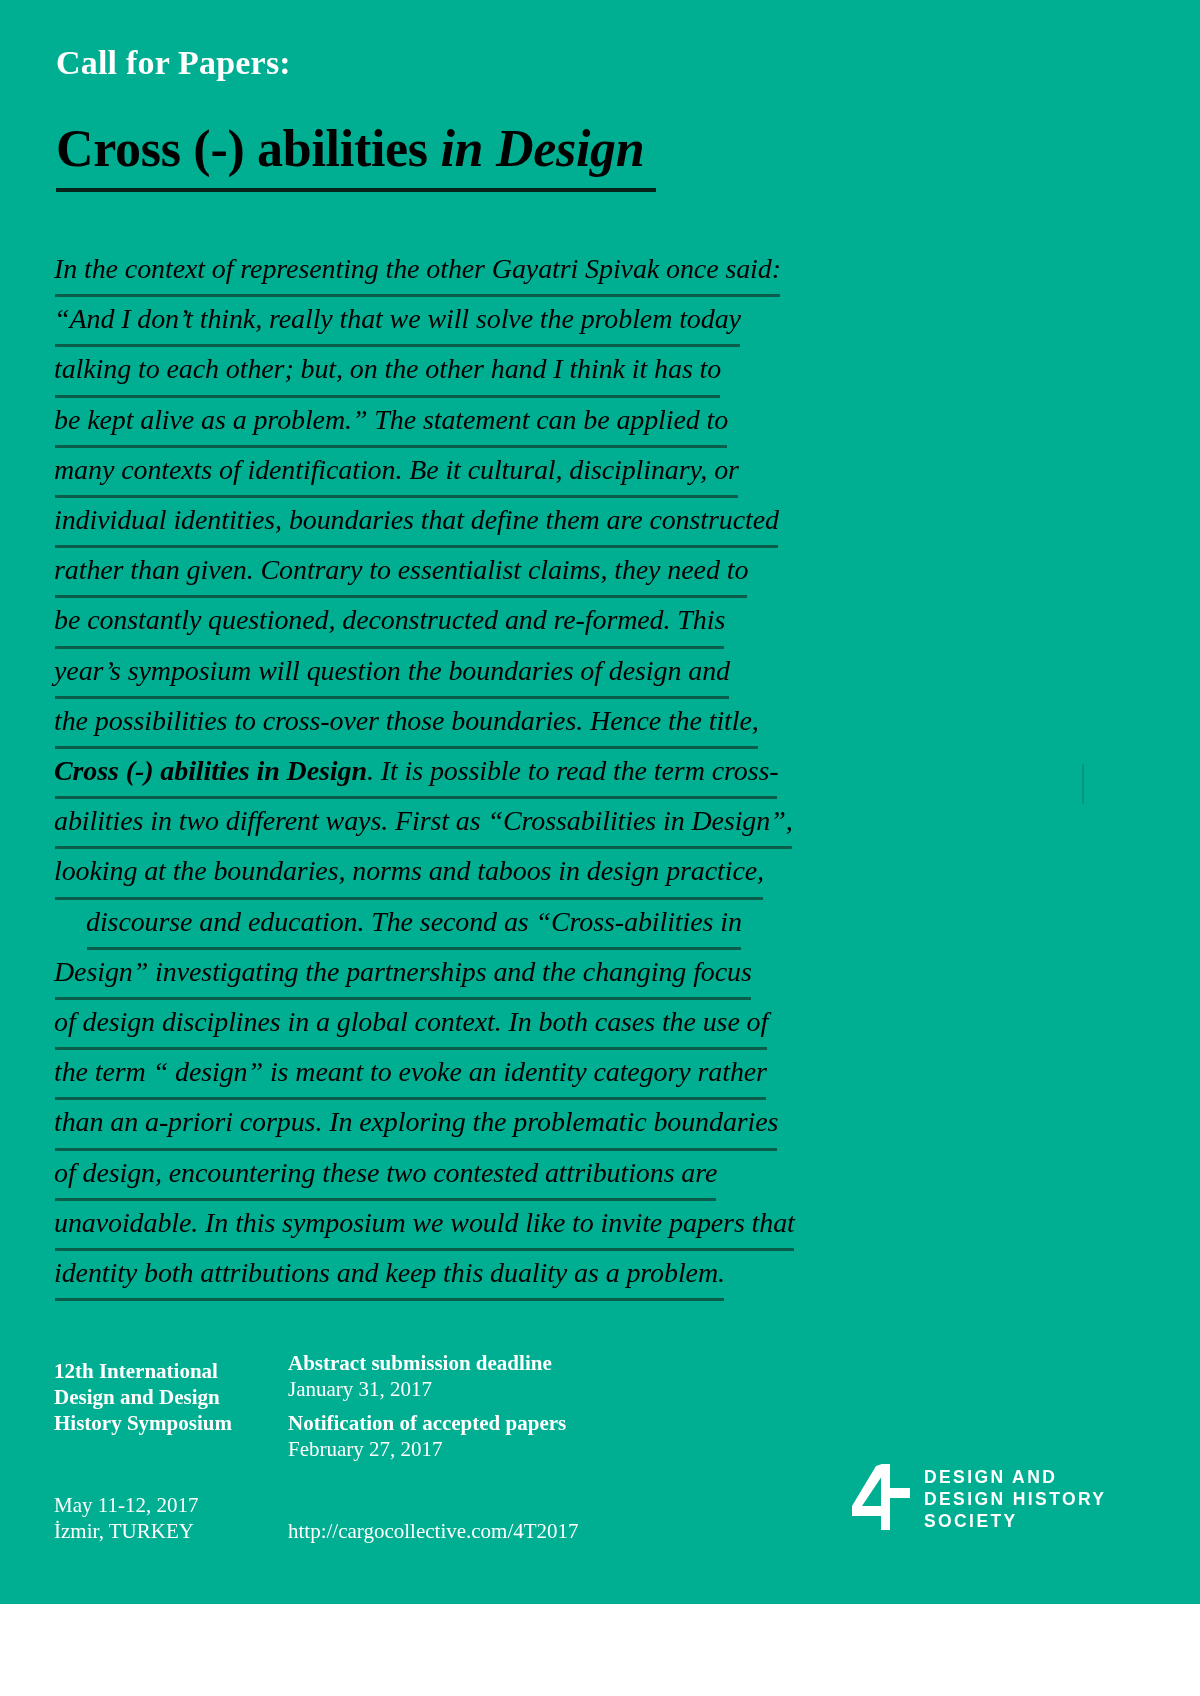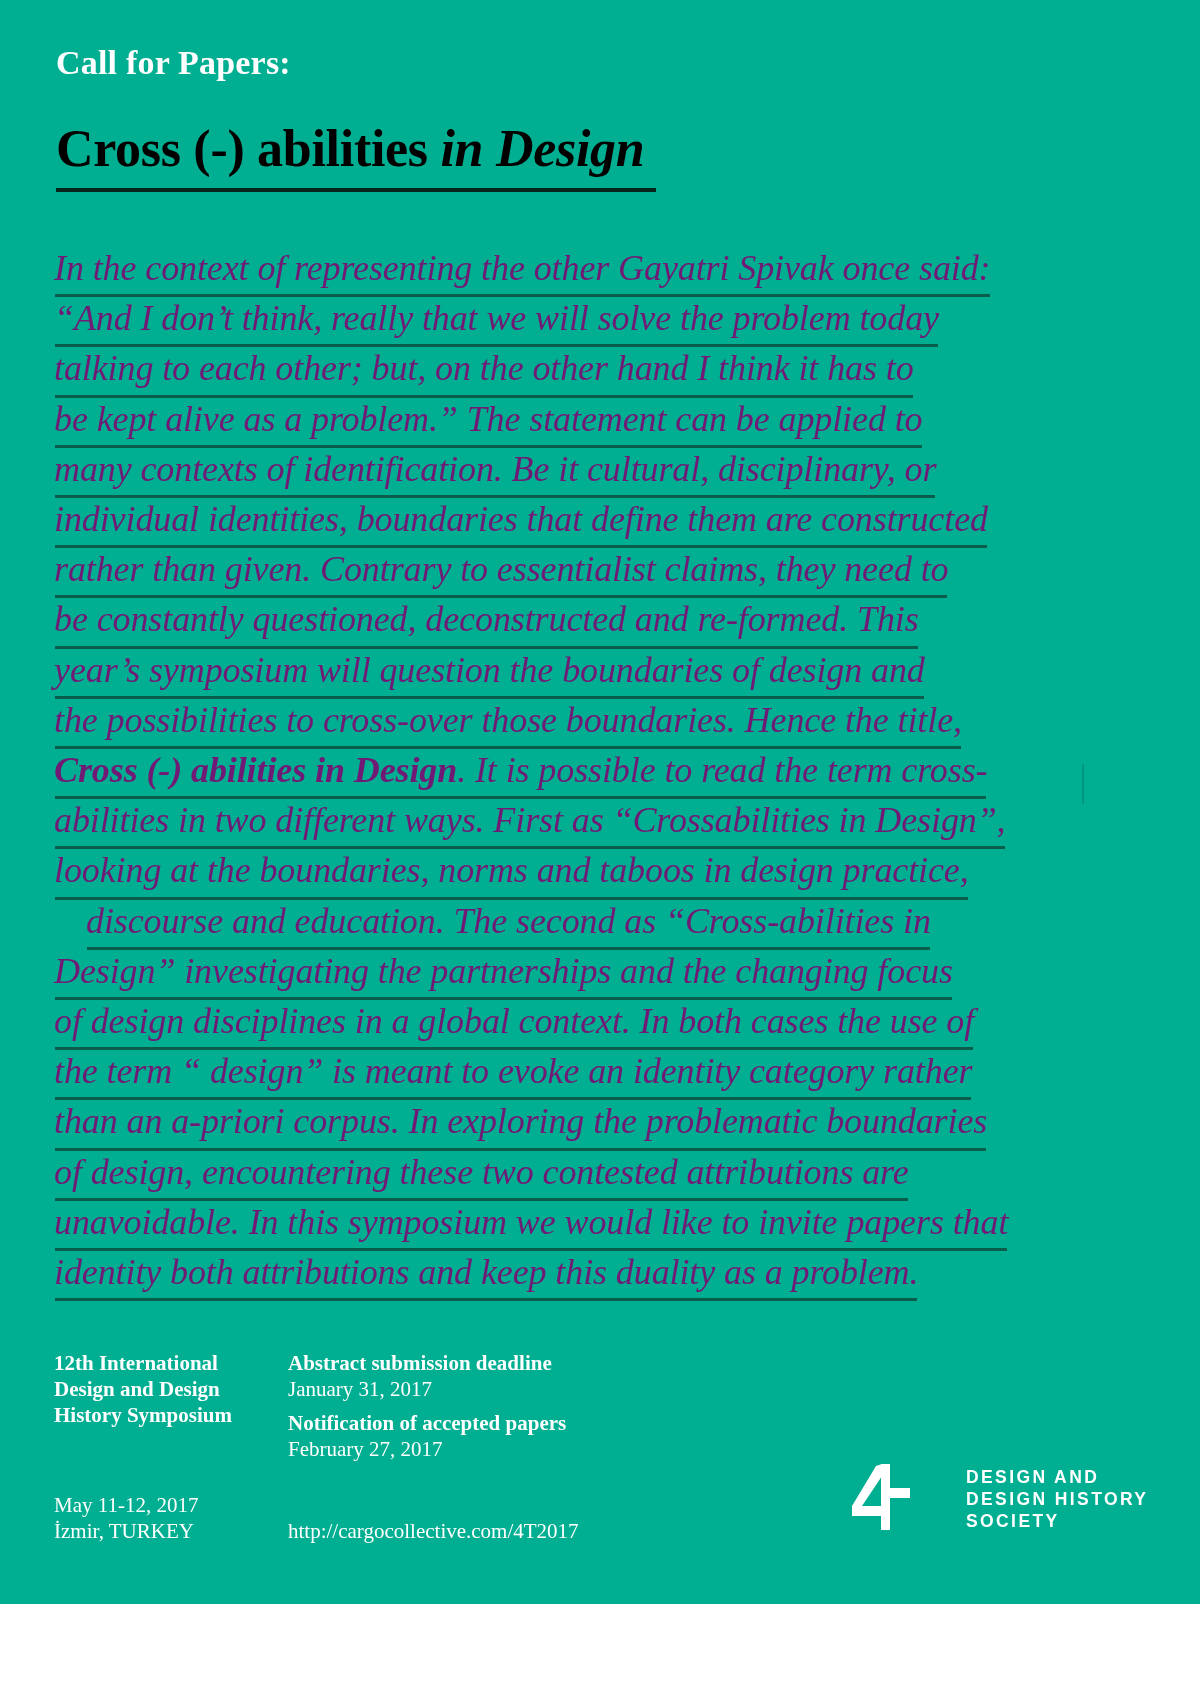--- a/index.html
+++ b/index.html
@@ -57,24 +57,24 @@
 
   
   .body-block {
     position: absolute;
     left: 54px;
     top: 244px;
     width: 912px;
   }
   .bline {
     position: relative;
-    color: #701a75;
+    color: #000000;
     font-family: "Liberation Serif", "DejaVu Serif", serif;
     font-style: italic;
-    font-size: 36px;
+    font-size: 28px;
     line-height: 49.2px;
     white-space: nowrap;
     letter-spacing: -0.1px;
   }
   .bline > .txt {
     position: relative;
     display: inline-block;
     padding-bottom: 1px;
     box-shadow: 0 4px 0 -1px #0a5c4b;
   }
@@ -92,21 +92,21 @@
   }
   .fcol {
     position: absolute;
     color: #ffffff;
     font-family: "Liberation Serif", "DejaVu Serif", serif;
     font-weight: bold;
     font-size: 21px;
     line-height: 26px;
     white-space: nowrap;
   }
-  .f-org      { left: 0px;   top: 0px;  }
+  .f-org      { left: 0px;   top: 8px;  }
   .f-when     { left: 0px;   top: 142px; font-weight: normal; }
   .f-dead-a   { left: 234px; top: 0px;  }
   .f-dead-ad  { left: 234px; top: 26px;  font-weight: normal; text-align: right; }
   .f-dead-b   { left: 234px; top: 60px; }
   .f-dead-bd  { left: 234px; top: 86px;  font-weight: normal; }
   .f-url      { left: 234px; top: 168px; font-weight: normal; }
 
   
   .logo {
     position: absolute;
@@ -123,21 +123,20 @@
   }
   .logo-text {
     color: #ffffff;
     font-family: "Liberation Sans", "DejaVu Sans", sans-serif;
     font-weight: bold;
     font-size: 17.5px;
     line-height: 22px;
     letter-spacing: 2.4px;
     padding-top: 4px;
     white-space: nowrap;
-    margin-left: 42px;
   }
 
   .edge-mark {
     position: absolute;
     left: 1082px;
     top: 764px;
     width: 2px;
     height: 40px;
     background: rgba(0, 90, 74, 0.28);
   }

